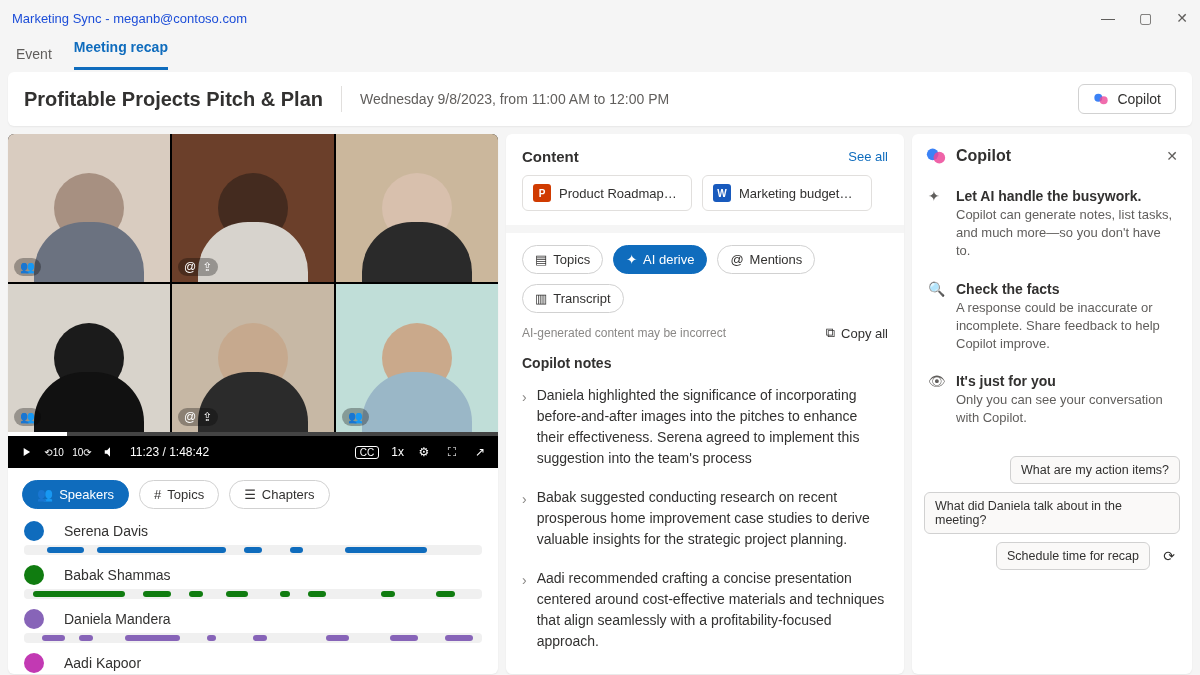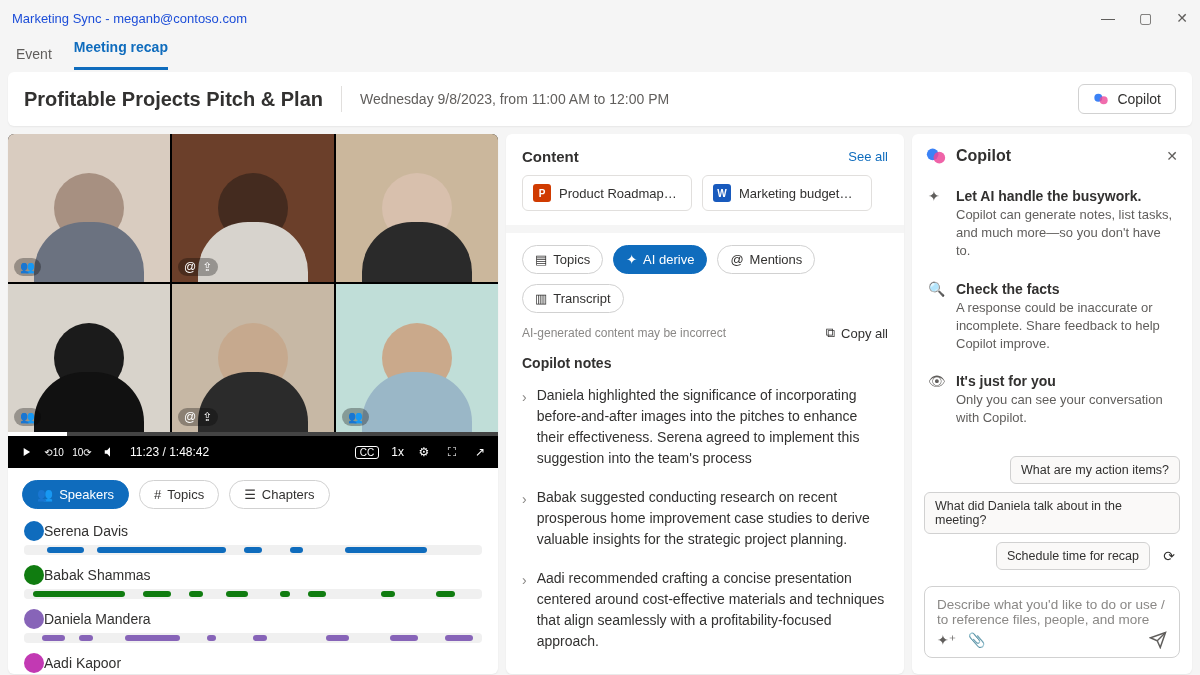--- a/index.html
+++ b/index.html
@@ -48,21 +48,21 @@
 .vicon { width:16px; height:16px; display:inline-flex; align-items:center; justify-content:center; }
 
 
 .pills-row { display:flex; gap:10px; padding:12px 14px; }
 .pill { border:1px solid #d1d1d1; border-radius:18px; padding:6px 14px; display:flex; align-items:center; gap:6px; font-size:13px; background:#fff; }
 .pill.active { background:#0f6cbd; color:#fff; border-color:#0f6cbd; }
 
 
 .speakers { padding: 0 16px 10px 16px; overflow:hidden; }
 .speaker-row { margin-bottom:10px; }
-.speaker-head { display:flex; align-items:center; gap:0; margin-bottom:4px; }
+.speaker-head { display:flex; align-items:center; gap:20px; margin-bottom:4px; }
 .avatar { width:20px; height:20px; border-radius:50%; background:#b0a8f0; }
 .timeline { height:10px; position:relative; background:#f0f0f0; border-radius:4px; }
 .seg { position:absolute; height:6px; top:2px; border-radius:3px; }
 
 
 .section-head { display:flex; align-items:center; justify-content:space-between; padding:14px 16px 10px 16px; }
 .section-title { font-weight:600; font-size:15px; }
 .link { color:#0f6cbd; font-size:13px; }
 .content-files { display:flex; gap:10px; padding:0 16px 14px 16px; }
 .file-pill { border:1px solid #e1dfdd; border-radius:6px; padding:8px 10px; display:flex; align-items:center; gap:8px; font-size:13px; width:170px; white-space:nowrap; overflow:hidden; text-overflow:ellipsis; }
@@ -391,28 +391,15 @@
         </div>
         <div class="sug-row">
           <div class="sug">What did Daniela talk about in the meeting?</div>
         </div>
         <div class="sug-row">
           <div class="sug">Schedule time for recap</div>
           <div class="refresh">⟳</div>
         </div>
       </div>
 
-    <div class="cp-input">
-      <div class="ph">Describe what you'd like to do or use / to reference files, people, and more</div>
-      <div class="cp-input-row">
-        <span>✦⁺</span>
-        <span>📎</span>
-        <span class="send">
-            <svg width="18" height="18" viewBox="0 0 24 24" fill="none" stroke="#605e5c" stroke-width="2">
-              <path d="M22 2L11 13"></path>
-              <path d="M22 2l-7 20-4-9-9-4 20-7z"></path>
-            </svg>
-          </span>
-      </div>
-    </div>
   </div>
 
 </div>
 
 </body></html>

